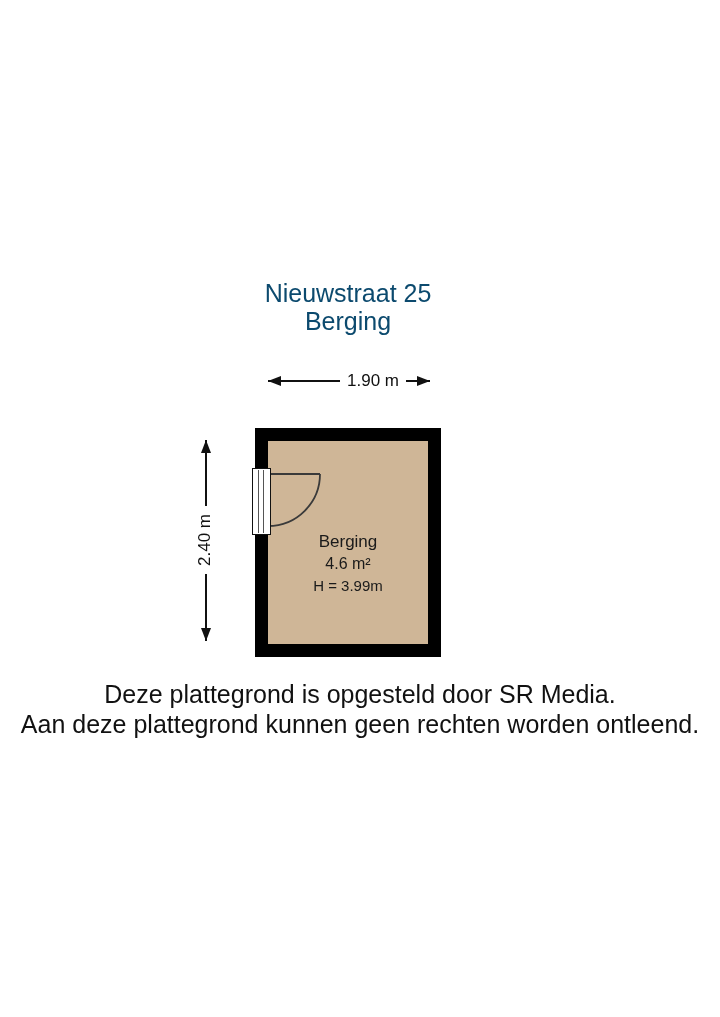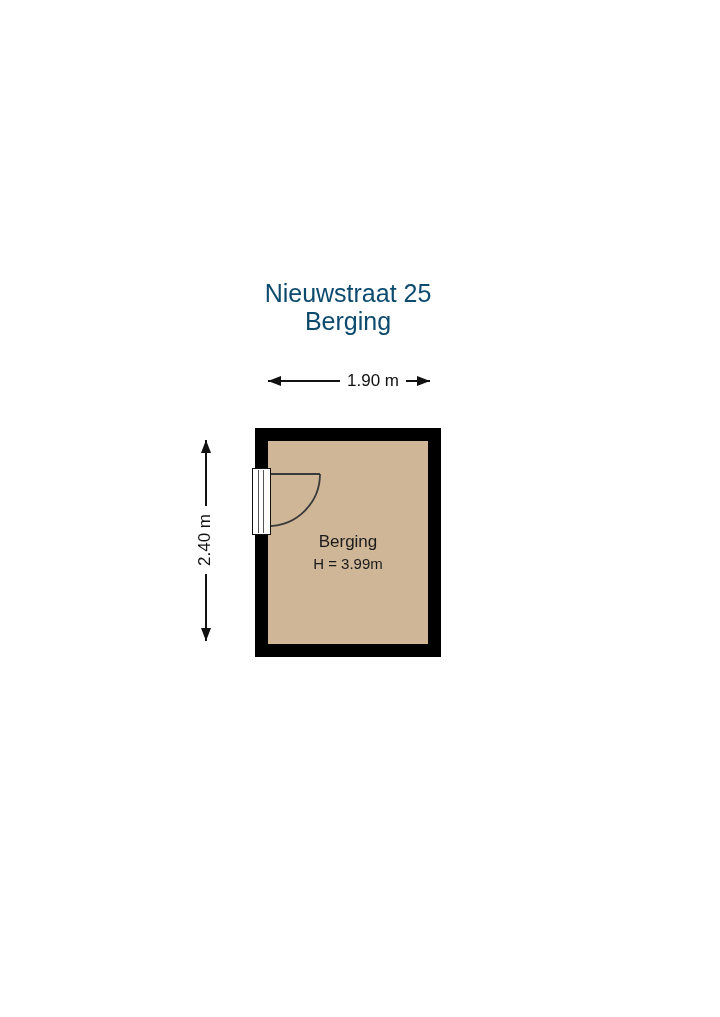--- a/index.html
+++ b/index.html
@@ -176,17 +176,22 @@
     <path d="M 13 49 H 65" stroke="#3a3a3a" stroke-width="2" fill="none"></path>
     <path d="M 65 49 A 52 52 0 0 1 13 101" stroke="#3a3a3a" stroke-width="1.8" fill="none"></path>
   </svg>
 
   <div class="door-opening">
     <div class="door-leaf-closed"></div>
   </div>
 
   <div class="room-labels">
     <div class="room-name">Berging</div>
+    <div class="room-area">4.6 m²</div>
     <div class="room-height">H = 3.99m</div>
   </div>
 
+  <div class="footer-block">
+    <div>Deze plattegrond is opgesteld door SR Media.</div>
+    <div>Aan deze plattegrond kunnen geen rechten worden ontleend.</div>
+  </div>
 
 </div>
 
 </body></html>

